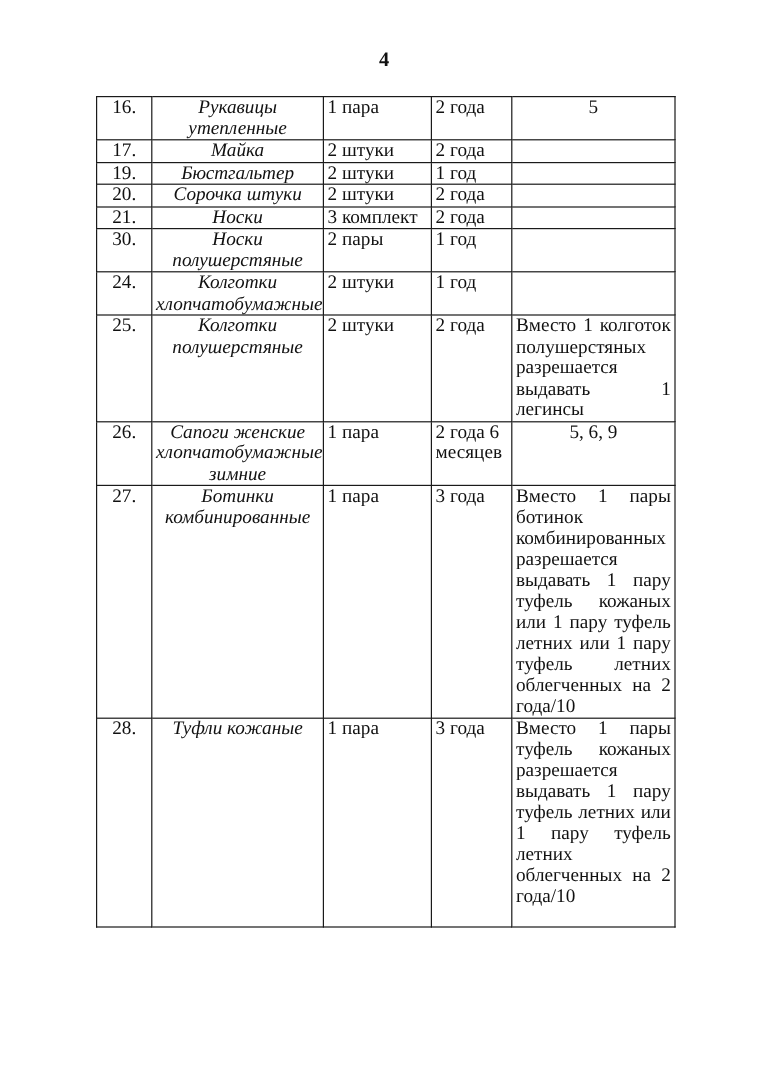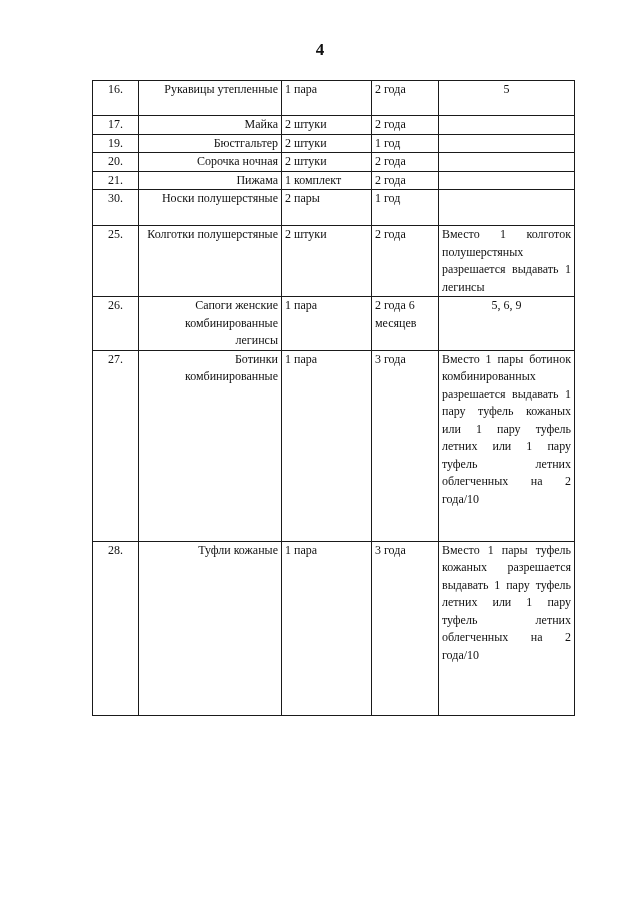--- a/index.html
+++ b/index.html
@@ -1,24 +1,24 @@
 <!DOCTYPE html>
 <html><head>
 <meta charset="utf-8">
 <style>
   html, body { margin: 0; padding: 0; background: #ffffff; }
   body { width: 640px; height: 905px; position: relative; overflow: hidden;
          font-family: "Liberation Serif", "DejaVu Serif", serif; color: #111; }
   .page-number { position: absolute; top: 40px; left: 0; width: 640px; text-align: center;
                  font-size: 17px; font-weight: bold; }
-  table.norms { position: absolute; left: 92px; top: 80px; width: 482px;
-                border-collapse: collapse; table-layout: fixed; font-size: 12px; line-height: 17.5px; }
+  table.norms { position: absolute; left: 80px; top: 80px; width: 482px;
+                border-collapse: collapse; table-layout: fixed; font-size: 16px; line-height: 17.5px; }
   table.norms td { border: 1.5px solid #1a1a1a; vertical-align: top; padding: 0 3px; }
   td.c-num { text-align: center; width: 40px; }
-  td.c-name { text-align: right; }
+  td.c-name { text-align: center; font-style: italic; }
   td.c-qty { text-align: left; }
   td.c-term { text-align: left; }
   td.c-note { text-align: left; }
   td.c-note.centered { text-align: center; }
   td.c-note.justify { text-align: justify; text-align-last: left; }
   col.w-num { width: 46px; } col.w-name { width: 143px; } col.w-qty { width: 90px; }
   col.w-term { width: 67px; } col.w-note { width: 136px; }
 </style>
 </head>
 <body>
@@ -51,49 +51,56 @@
     </tr>
     <tr style="height: 18px;">
       <td class="c-num">19.</td>
       <td class="c-name">Бюстгальтер</td>
       <td class="c-qty">2 штуки</td>
       <td class="c-term">1 год</td>
       <td class="c-note centered"></td>
     </tr>
     <tr style="height: 18px;">
       <td class="c-num">20.</td>
-      <td class="c-name">Сорочка ночная</td>
+      <td class="c-name">Сорочка штуки</td>
       <td class="c-qty">2 штуки</td>
       <td class="c-term">2 года</td>
       <td class="c-note centered"></td>
     </tr>
     <tr style="height: 17px;">
       <td class="c-num">21.</td>
-      <td class="c-name">Пижама</td>
-      <td class="c-qty">1 комплект</td>
+      <td class="c-name">Носки</td>
+      <td class="c-qty">3 комплект</td>
       <td class="c-term">2 года</td>
       <td class="c-note centered"></td>
     </tr>
     <tr style="height: 36px;">
       <td class="c-num">30.</td>
       <td class="c-name">Носки полушерстяные</td>
       <td class="c-qty">2 пары</td>
+      <td class="c-term">1 год</td>
+      <td class="c-note centered"></td>
+    </tr>
+    <tr style="height: 35px;">
+      <td class="c-num">24.</td>
+      <td class="c-name">Колготки хлопчатобумажные</td>
+      <td class="c-qty">2 штуки</td>
       <td class="c-term">1 год</td>
       <td class="c-note centered"></td>
     </tr>
     <tr style="height: 70px;">
       <td class="c-num">25.</td>
       <td class="c-name">Колготки полушерстяные</td>
       <td class="c-qty">2 штуки</td>
       <td class="c-term">2 года</td>
       <td class="c-note justify">Вместо 1 колготок полушерстяных разрешается выдавать 1 легинсы</td>
     </tr>
     <tr style="height: 52px;">
       <td class="c-num">26.</td>
-      <td class="c-name">Сапоги женские комбинированные легинсы</td>
+      <td class="c-name">Сапоги женские хлопчатобумажные зимние</td>
       <td class="c-qty">1 пара</td>
       <td class="c-term">2 года 6 месяцев</td>
       <td class="c-note centered">5, 6, 9</td>
     </tr>
     <tr style="height: 191px;">
       <td class="c-num">27.</td>
       <td class="c-name">Ботинки комбинированные</td>
       <td class="c-qty">1 пара</td>
       <td class="c-term">3 года</td>
       <td class="c-note justify">Вместо 1 пары ботинок комбинированных разрешается выдавать 1 пару туфель кожаных или 1 пару туфель летних или 1 пару туфель летних облегченных на 2 года/10</td>

